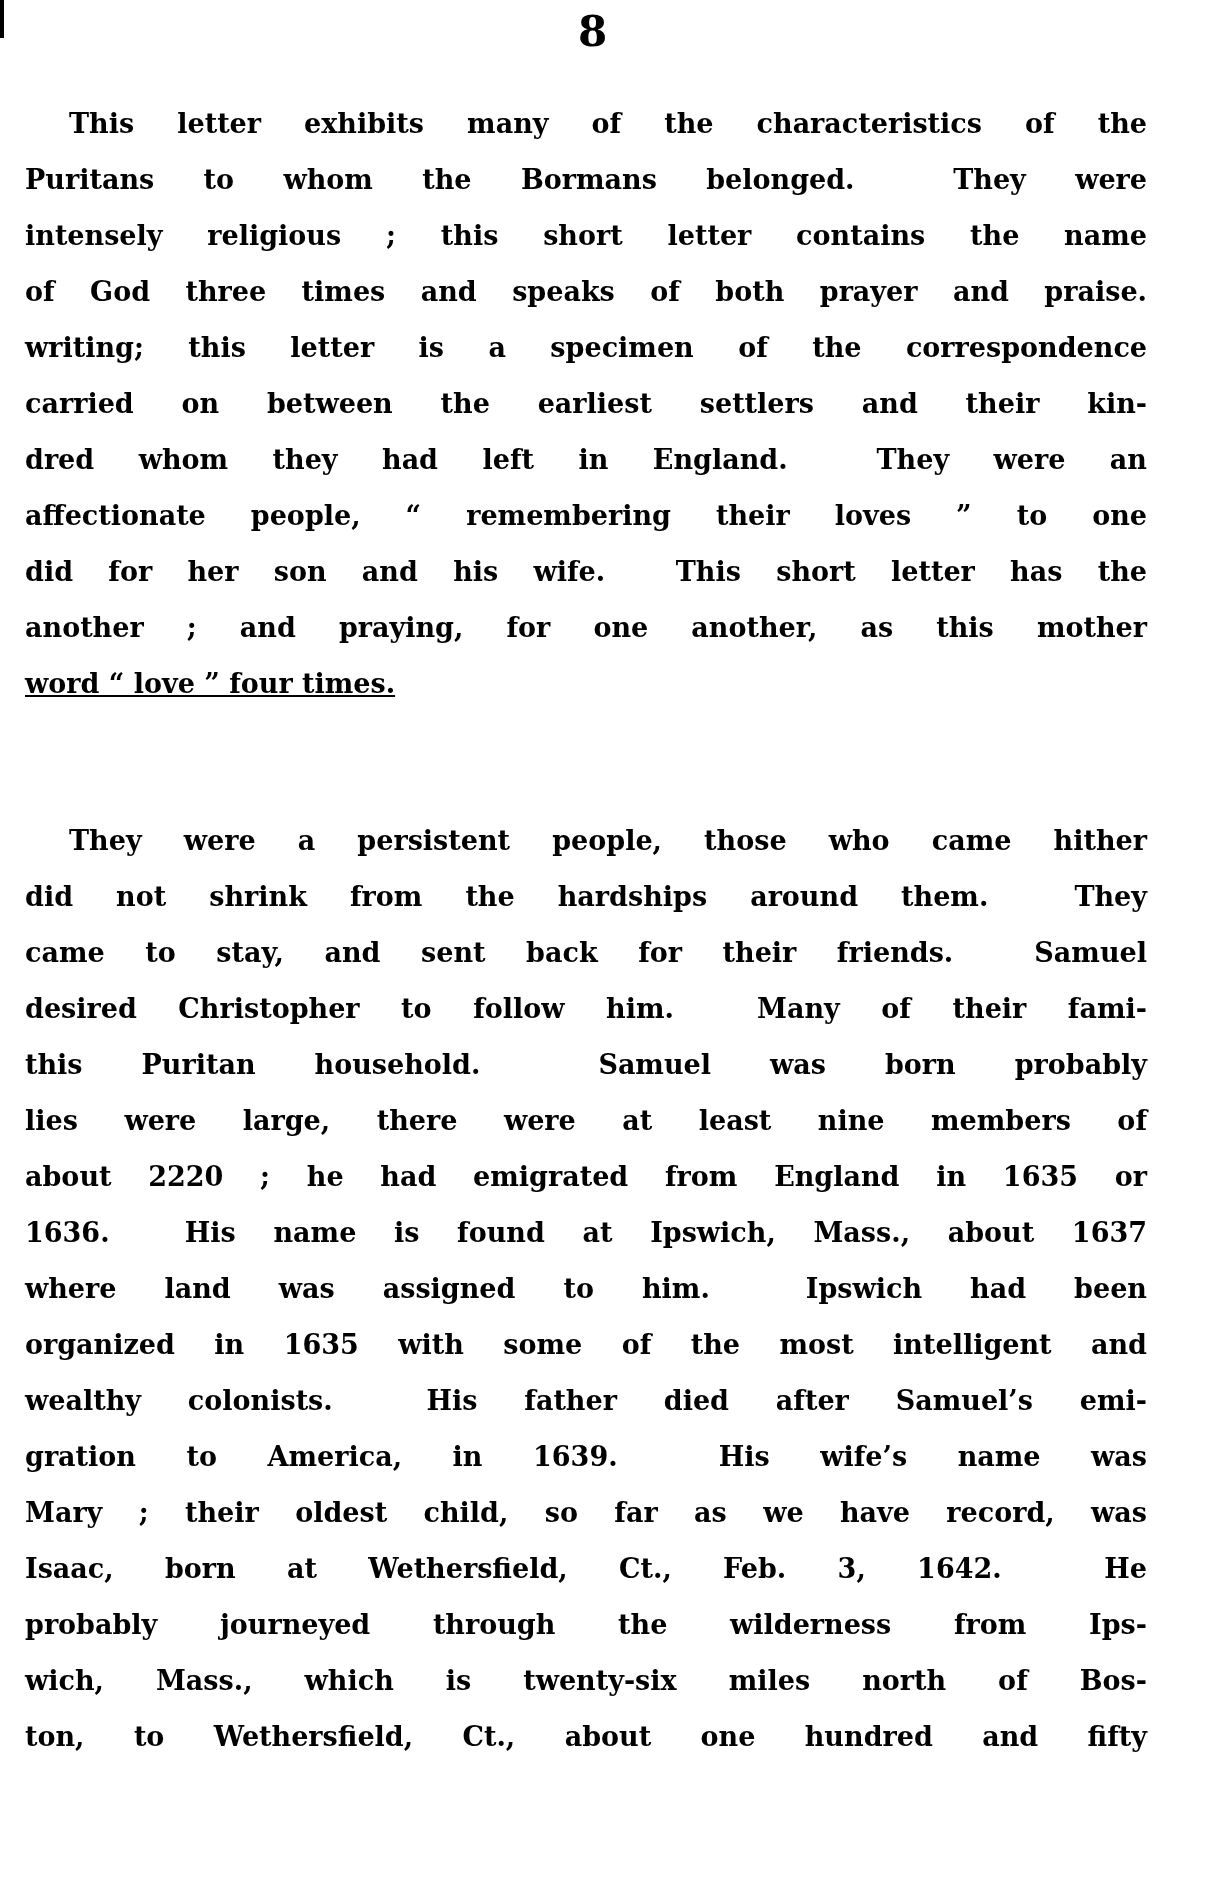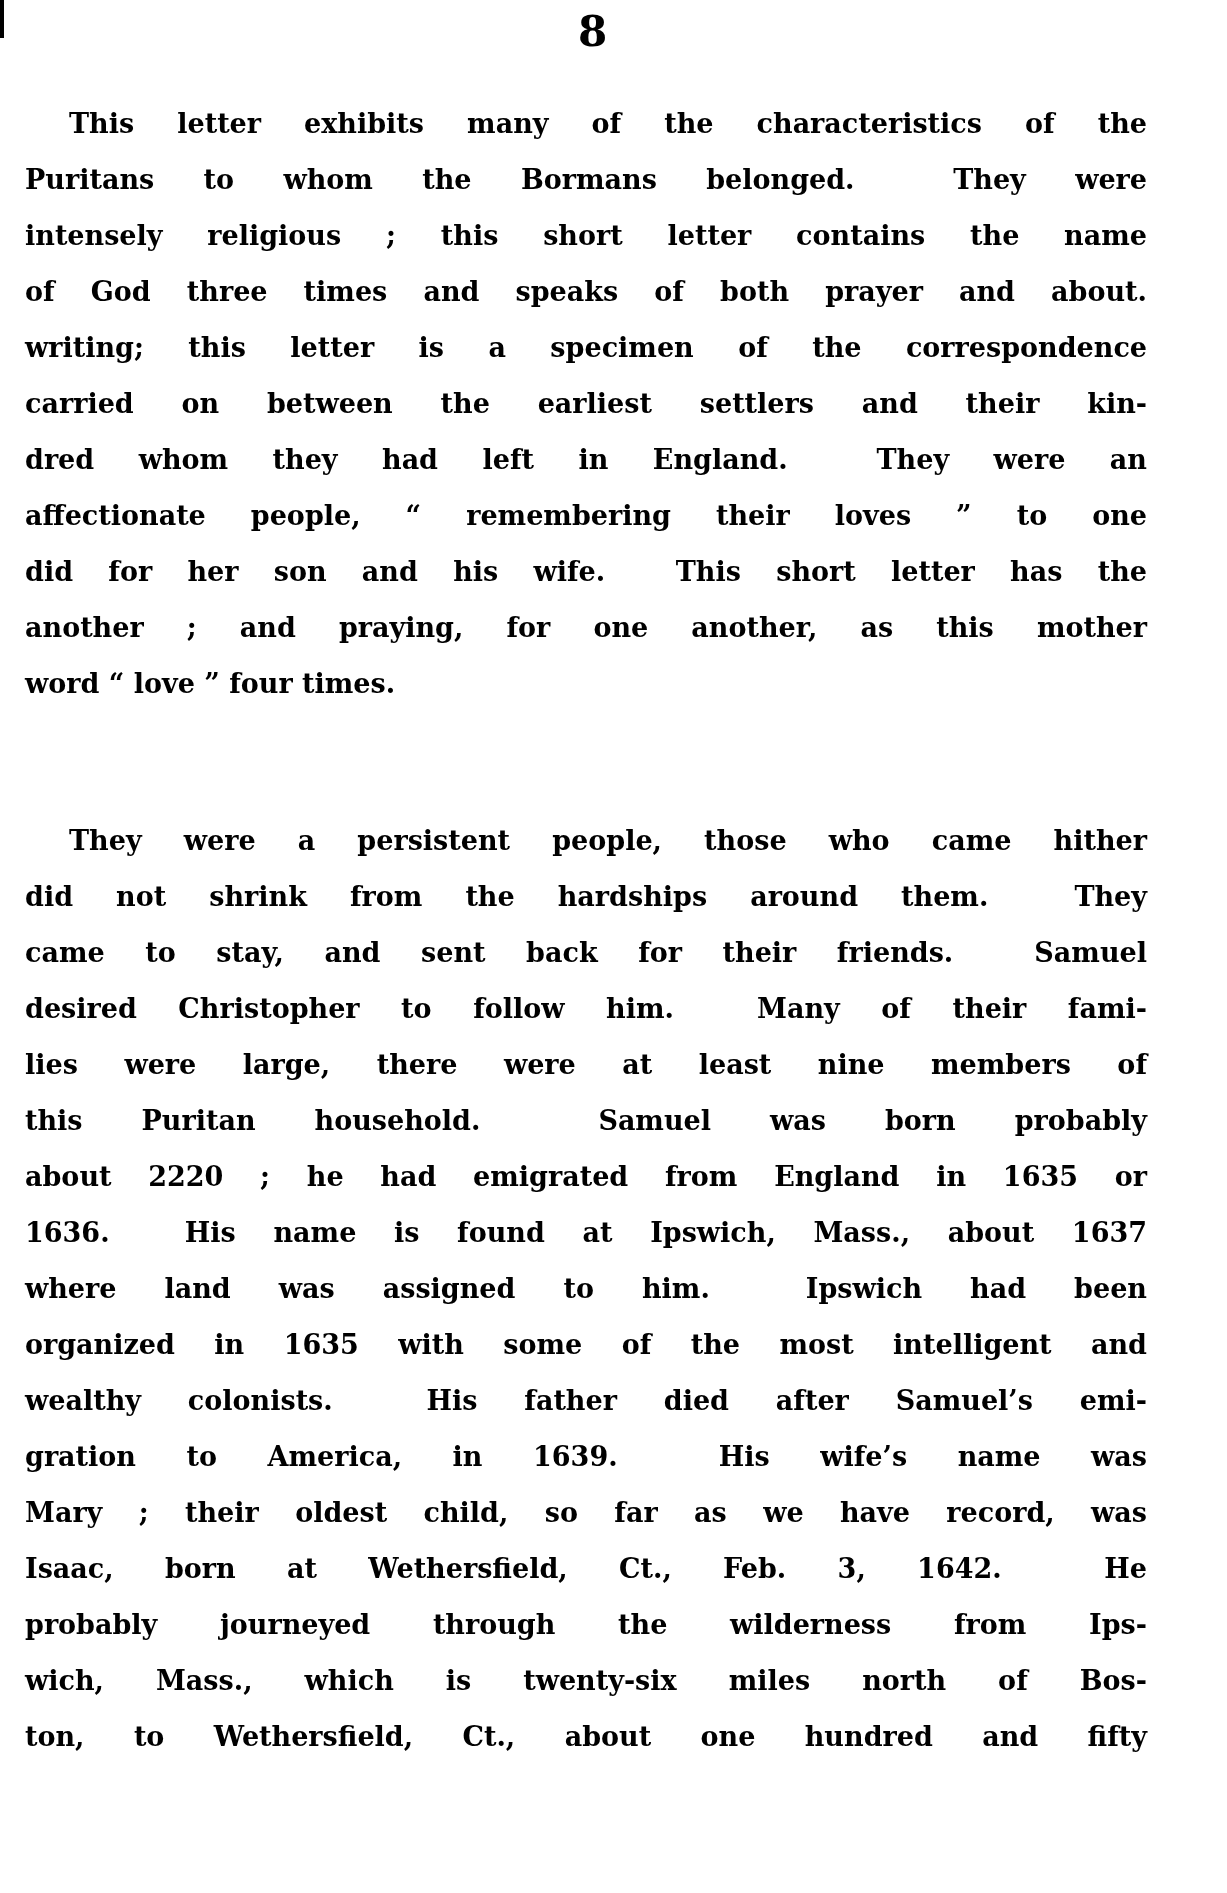--- a/index.html
+++ b/index.html
@@ -60,49 +60,50 @@
     white-space: normal;
     text-align: justify;
     text-align-last: justify;
     color: #000000;
   }
   .text-line.first {
     padding-left: 44px;
   }
   .text-line.last {
     text-align-last: left;
+    text-decoration: underline;
   }
 </style>
 </head>
 <body>
 
 <div class="page">
   <div class="scan-artifact"></div>
   <div class="page-number">8</div>
   <div class="content">
     <div class="paragraph p0">
         <div class="text-line first">This letter exhibits many of the characteristics of the</div>
         <div class="text-line">Puritans to whom the Bormans belonged.&nbsp; They were</div>
         <div class="text-line">intensely religious ; this short letter contains the name</div>
-        <div class="text-line">of God three times and speaks of both prayer and about.</div>
+        <div class="text-line">of God three times and speaks of both prayer and praise.</div>
         <div class="text-line">writing; this letter is a specimen of the correspondence</div>
         <div class="text-line">carried on between the earliest settlers and their kin-</div>
         <div class="text-line">dred whom they had left in England.&nbsp; They were an</div>
         <div class="text-line">affectionate people, “ remembering their loves ” to one</div>
         <div class="text-line">did for her son and his wife.&nbsp; This short letter has the</div>
         <div class="text-line">another ; and praying, for one another, as this mother</div>
         <div class="text-line last">word “ love ” four times.</div>
       </div>
     <div class="paragraph p1">
         <div class="text-line first">They were a persistent people, those who came hither</div>
         <div class="text-line">did not shrink from the hardships around them.&nbsp; They</div>
         <div class="text-line">came to stay, and sent back for their friends.&nbsp; Samuel</div>
         <div class="text-line">desired Christopher to follow him.&nbsp; Many of their fami-</div>
+        <div class="text-line">this Puritan household.&nbsp; Samuel was born probably</div>
         <div class="text-line">lies were large, there were at least nine members of</div>
-        <div class="text-line">this Puritan household.&nbsp; Samuel was born probably</div>
         <div class="text-line">about 2220 ; he had emigrated from England in 1635 or</div>
         <div class="text-line">1636.&nbsp; His name is found at Ipswich, Mass., about 1637</div>
         <div class="text-line">where land was assigned to him.&nbsp; Ipswich had been</div>
         <div class="text-line">organized in 1635 with some of the most intelligent and</div>
         <div class="text-line">wealthy colonists.&nbsp; His father died after Samuel’s emi-</div>
         <div class="text-line">gration to America, in 1639.&nbsp; His wife’s name was</div>
         <div class="text-line">Mary ; their oldest child, so far as we have record, was</div>
         <div class="text-line">Isaac, born at Wethersfield, Ct., Feb. 3, 1642.&nbsp; He</div>
         <div class="text-line">probably journeyed through the wilderness from Ips-</div>
         <div class="text-line">wich, Mass., which is twenty-six miles north of Bos-</div>

